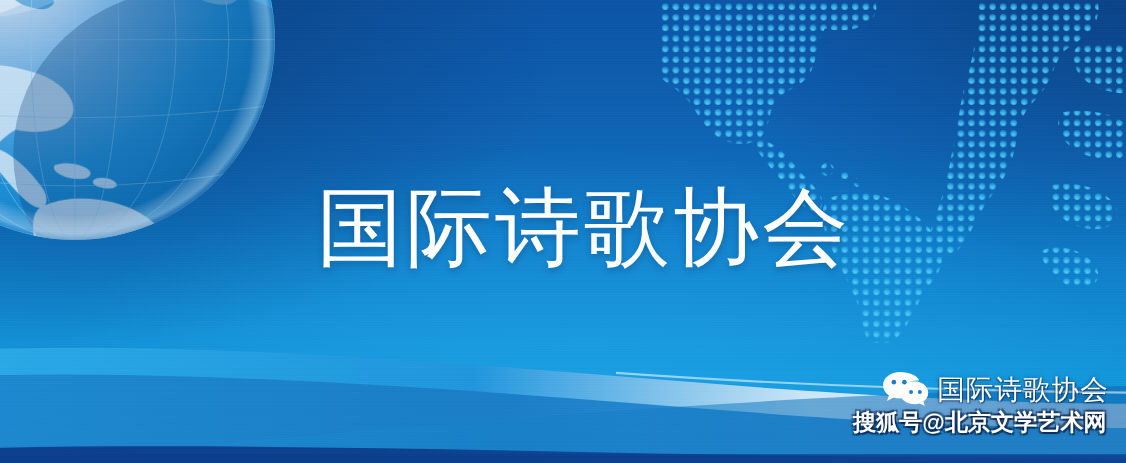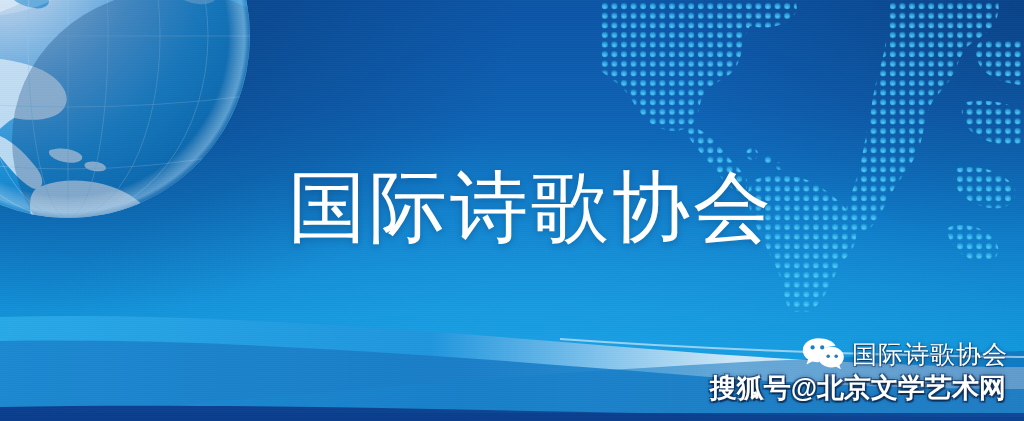--- a/index.html
+++ b/index.html
@@ -105,21 +105,21 @@
     white-space: nowrap;
     text-shadow:
       1px 1px 0 rgba(10,40,80,0.55),
       -1px 1px 0 rgba(10,40,80,0.35),
       0 0 4px rgba(8,36,74,0.55);
   }
   .wm-row2 {
     position: absolute;
     right: 2px;
     top: 33px;
-    font-size: 27px;
+    font-size: 21px;
     color: #ffffff;
     letter-spacing: 0px;
     white-space: nowrap;
     font-weight: 700;
     text-shadow:
       1.5px 1.5px 0 rgba(8,34,72,0.65),
       -1.5px 1.5px 0 rgba(8,34,72,0.45),
       1.5px -1.5px 0 rgba(8,34,72,0.45),
       -1.5px -1.5px 0 rgba(8,34,72,0.45),
       0 0 5px rgba(6,30,66,0.6);

